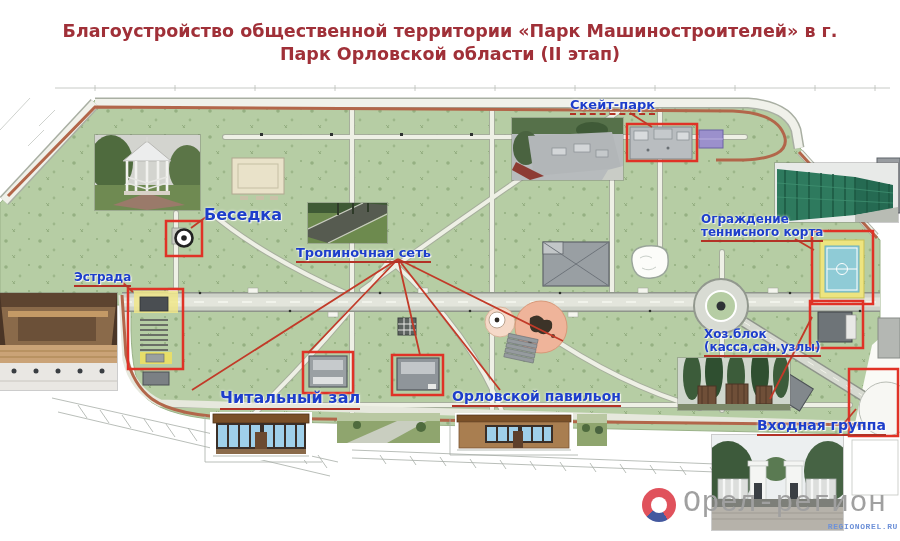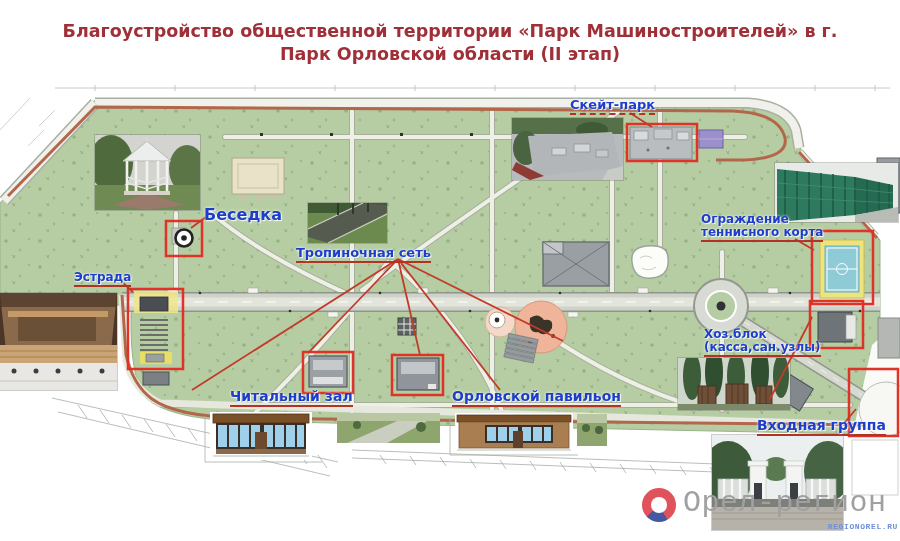--- a/index.html
+++ b/index.html
@@ -474,21 +474,21 @@
   <div class="lbl" style="left:701px;top:213px;font-size:12px">
     <span>Ограждение</span><br>
     <span class="u">теннисного корта</span>
   </div>
 
   <div class="lbl" style="left:704px;top:328px;font-size:12px">
     <span>Хоз.блок</span><br>
     <span class="u">(касса,сан.узлы)</span>
   </div>
 
-  <div class="lbl" style="left:230px;top:389px;font-size:14px">
+  <div class="lbl" style="left:220px;top:389px;font-size:16px">
     <span class="u">Читальный зал</span>
   </div>
 
   <div class="lbl" style="left:452px;top:389px;font-size:14px">
     <span class="u">Орловской павильон</span>
   </div>
 
   <div class="lbl" style="left:757px;top:418px;font-size:14px">
     <span class="u">Входная группа</span>
   </div>

